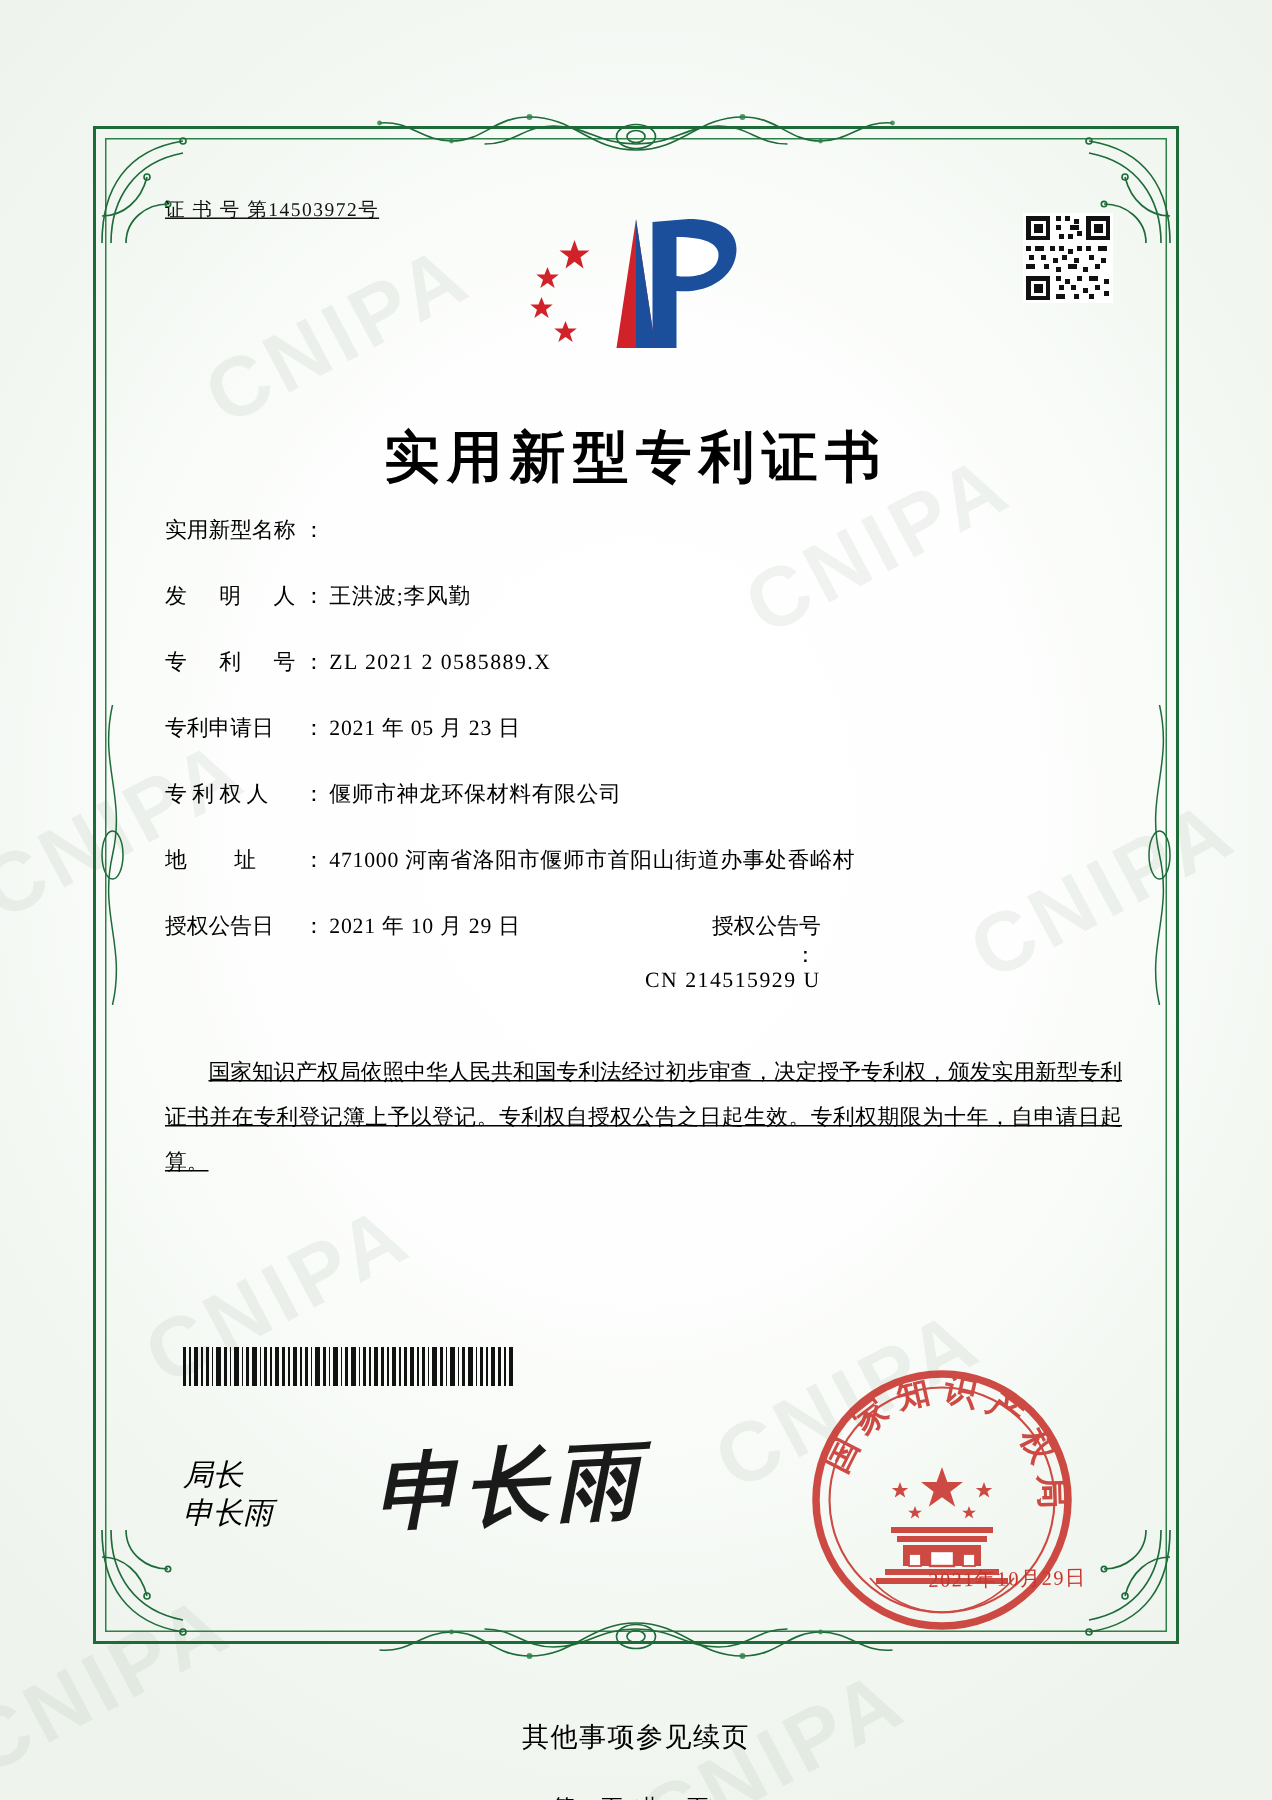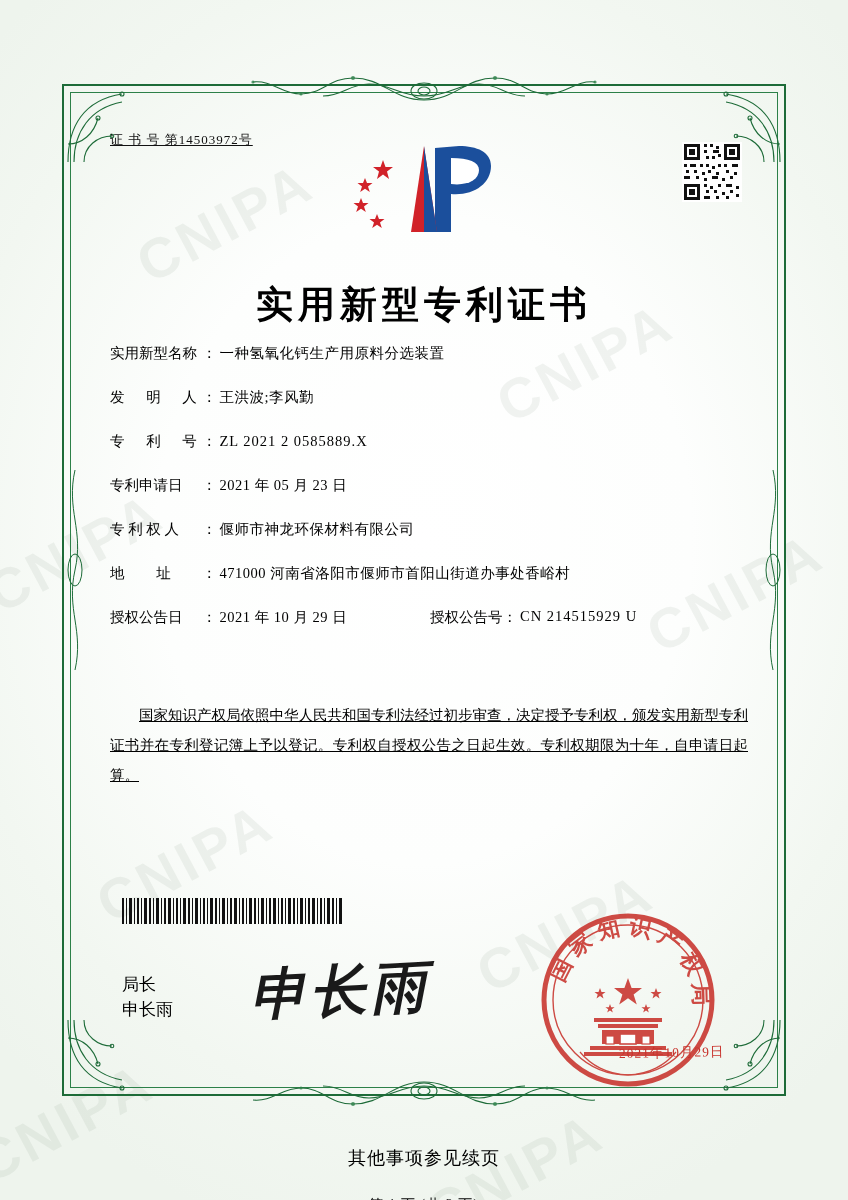--- a/index.html
+++ b/index.html
@@ -147,21 +147,21 @@
   .f-value { letter-spacing: 0.5px; }
   .f-value.mono { font-family: "Liberation Serif", serif; letter-spacing: 1px; }
 
   .field-row2 {
     display: flex;
     align-items: baseline;
     font-size: 14.5px;
     margin-bottom: 22px;
   }
   .field-row2 .cell1 { display: flex; align-items: baseline; width: 320px; }
-  .field-row2 .cell2 { display: flex; align-items: flex-start; }
+  .field-row2 .cell2 { display: flex; align-items: flex-end; flex-direction: column; }
 
   .para {
     position: absolute;
     left: 40px;
     right: 30px;
     top: 608px;
     font-size: 14.5px;
     line-height: 30px;
     color: #000;
     text-align: justify;
@@ -176,23 +176,24 @@
     top: 806px;
     width: 222px;
     height: 26px;
   }
 
   
   .sig-label {
     position: absolute;
     left: 52px;
     top: 880px;
-    font-size: 17px;
+    font-size: 20px;
     line-height: 25px;
     color: #000;
+    font-style: italic;
   }
   .sig-script {
     position: absolute;
     left: 180px;
     top: 862px;
     font-size: 56px;
     font-family: "DejaVu Serif", serif;
     font-style: italic;
     font-weight: bold;
     color: #1a1a1a;
@@ -445,21 +446,20 @@
       </svg>
     </div>
 
     <div class="title">实用新型专利证书</div>
 
     <div class="fields">
 
       <div class="field">
         <span class="f-label">实用新型名称</span>
         <span class="f-colon">：</span>
-        <span class="f-value">一种氢氧化钙生产用原料分选装置</span>
       </div>
 
       <div class="field">
         <span class="f-label sp2">发 明 人</span>
         <span class="f-colon">：</span>
         <span class="f-value">王洪波;李风勤</span>
       </div>
 
       <div class="field">
         <span class="f-label sp2">专 利 号</span>

